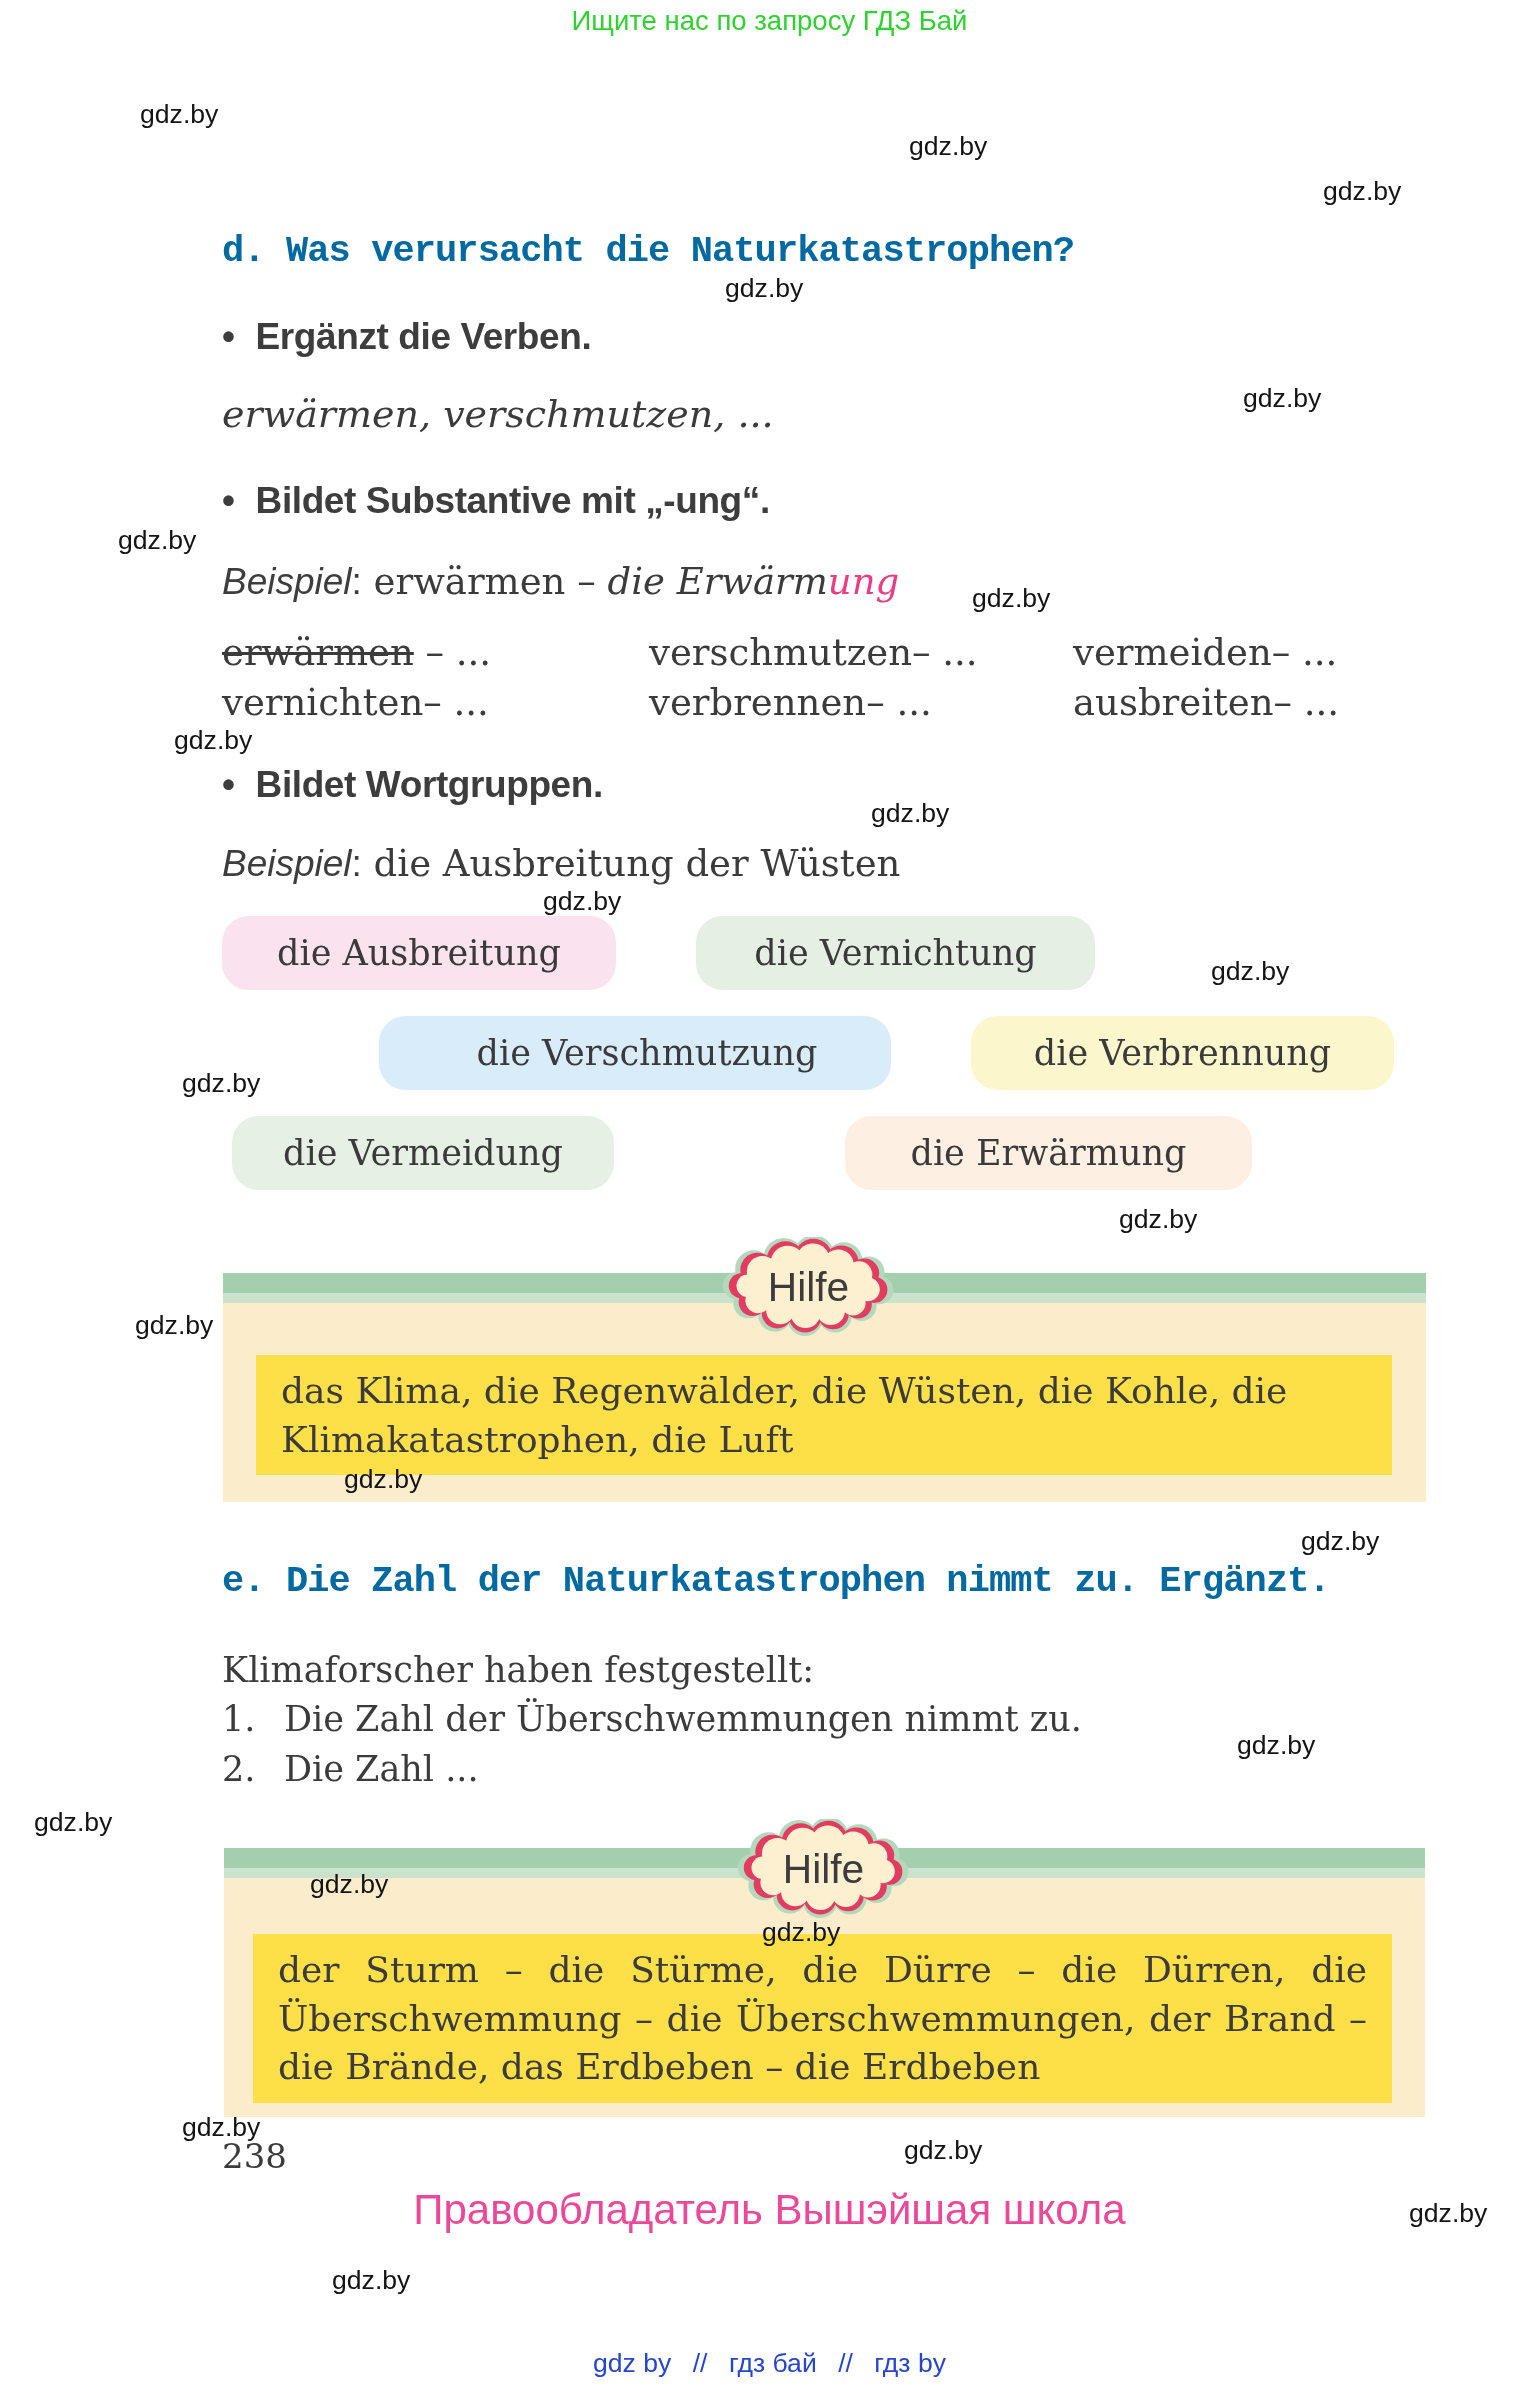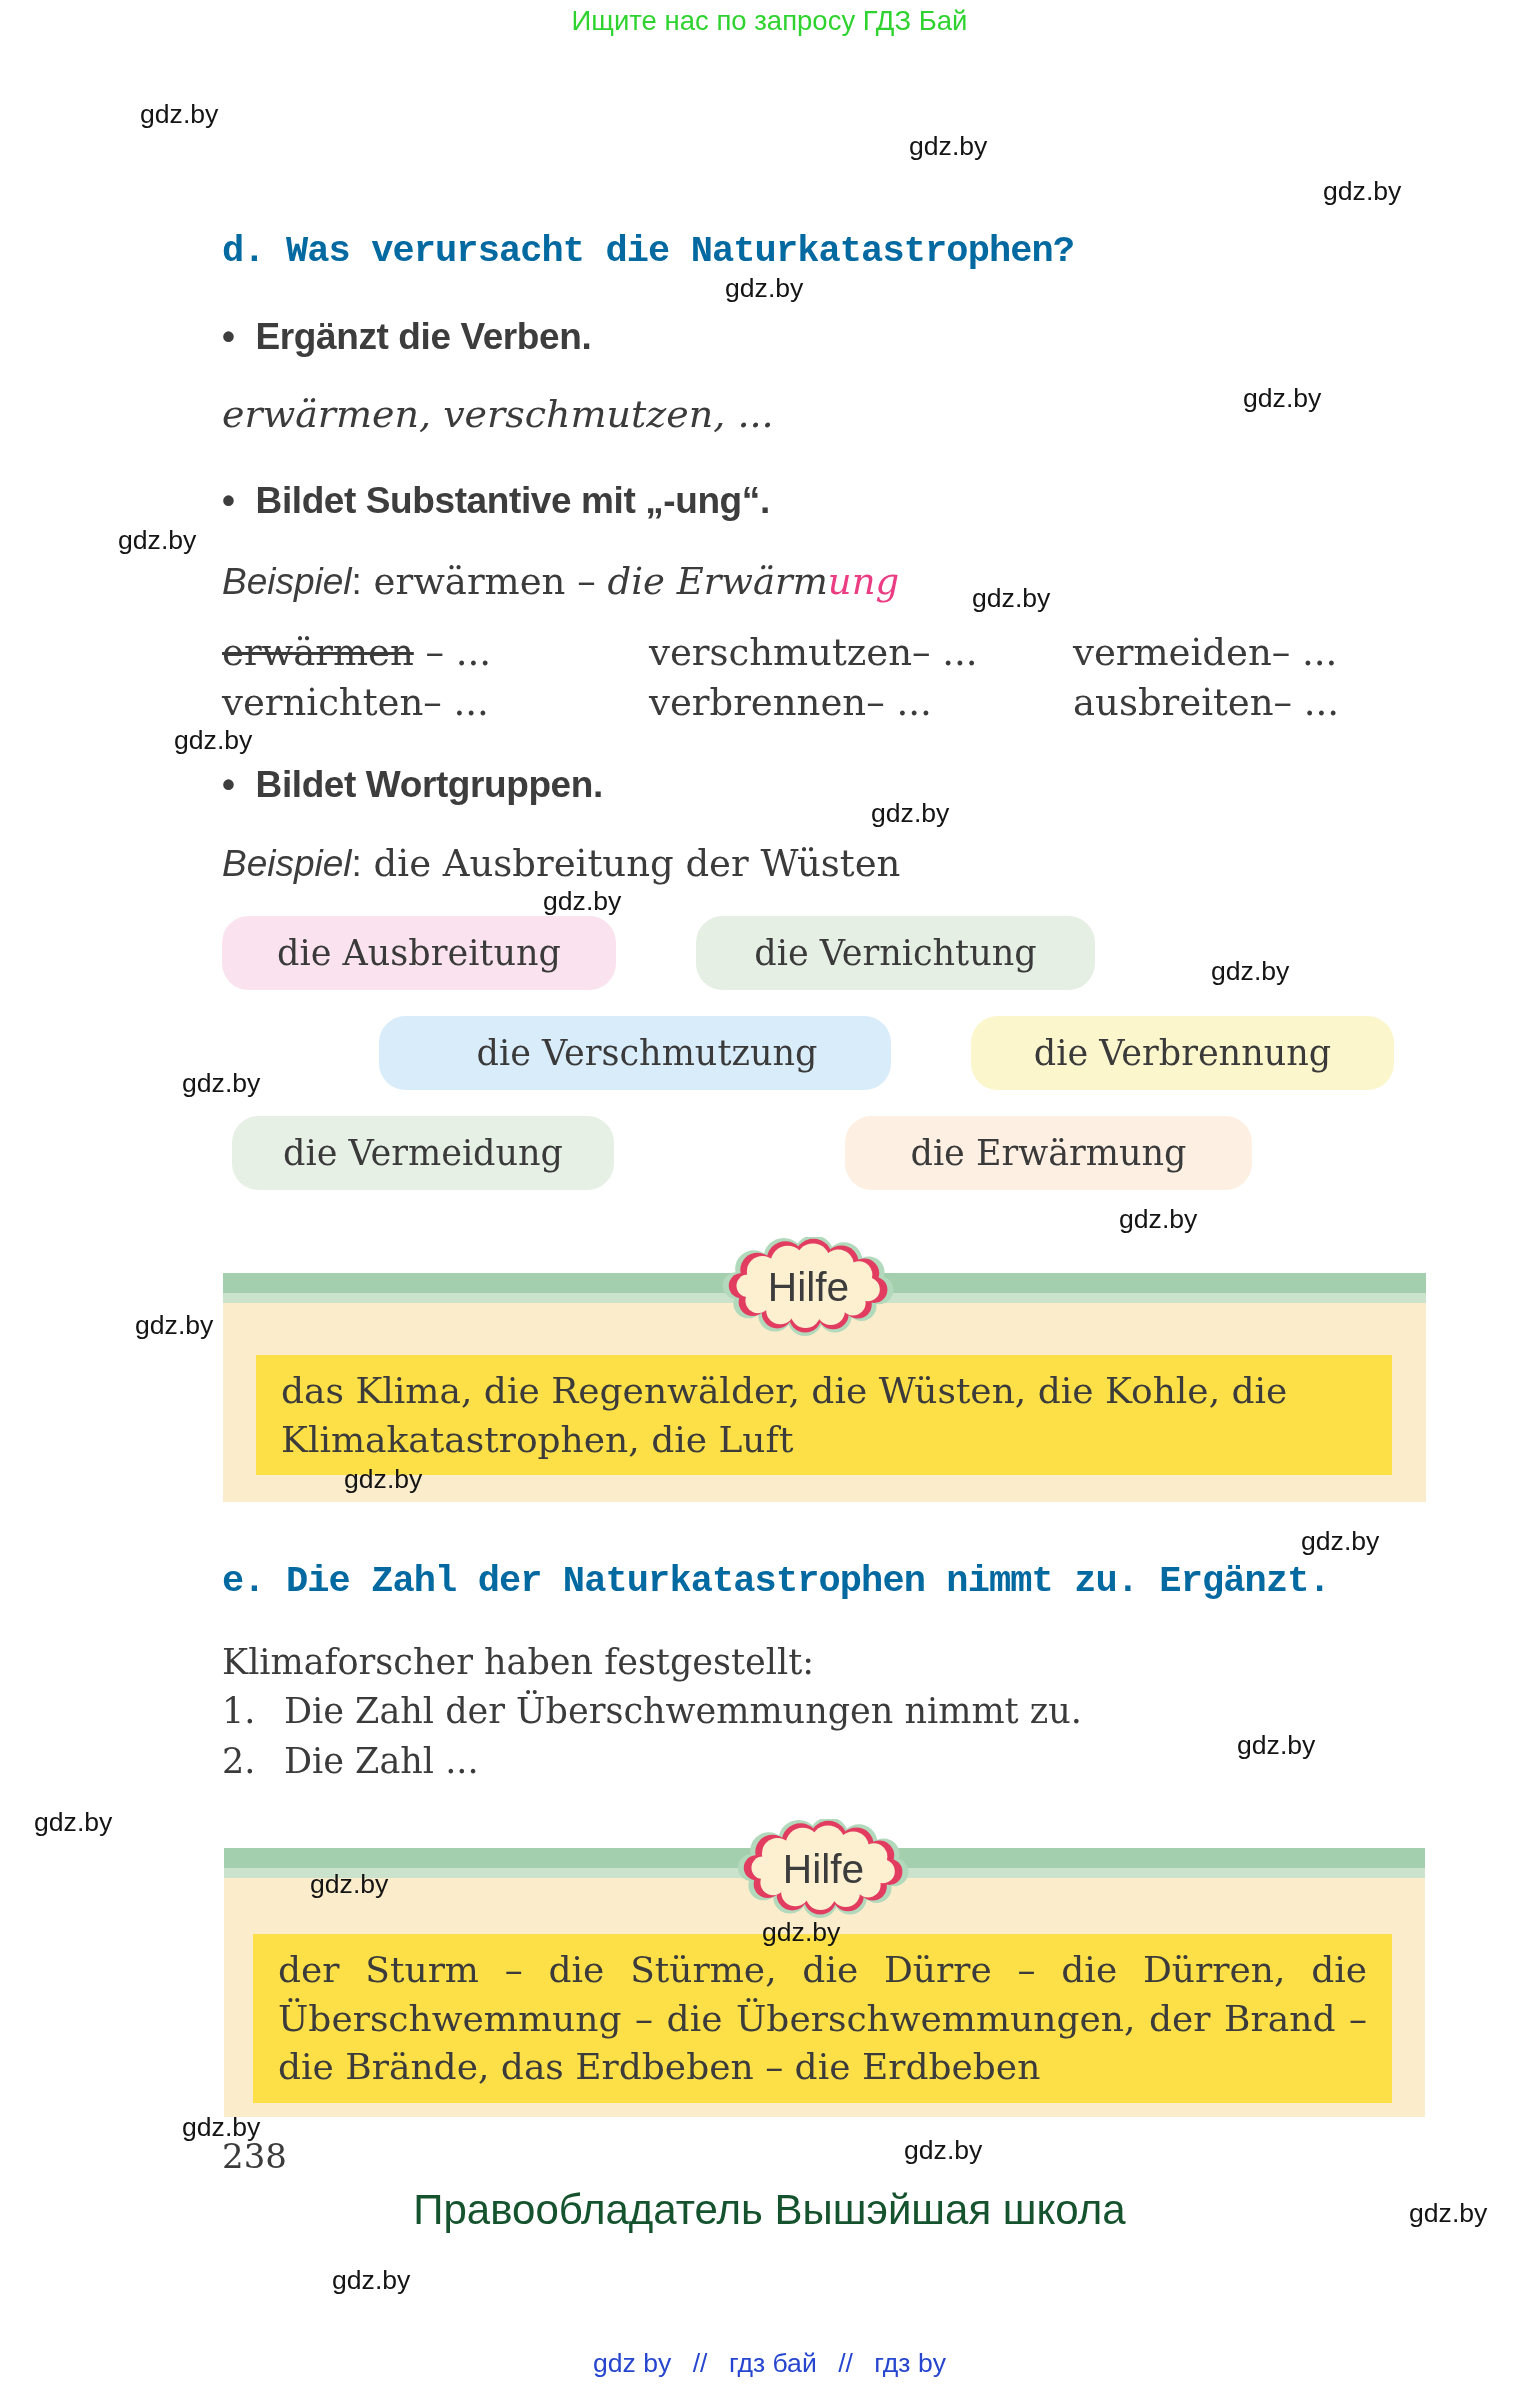--- a/index.html
+++ b/index.html
@@ -35,21 +35,21 @@
   .hilfe-box { position:absolute; }
   .hilfe-panel { position:absolute; left:0; top:0; width:100%; height:100%; }
   .stripe-dark  { position:absolute; left:0; top:0;  width:100%; height:19.5px; }
   .stripe-light { position:absolute; left:0; top:19.5px; width:100%; height:10.6px; }
   .cloud { position:absolute; width:199px; height:99px; z-index:5; }
   .cloud-text { font-family:"Liberation Sans",sans-serif; font-size:46px; fill:#3c3c3c; }
   .hilfe-inner { position:absolute; background:#fde047; font-size:36px; line-height:1.34;
                  padding:12.4px 25px; box-sizing:border-box; z-index:4; }
   .justify { text-align:justify; }
 
-  .body-line { position:absolute; font-size:35px; white-space:nowrap; }
+  .body-line { position:absolute; font-size:35px; white-space:nowrap;margin-top:8px; }
   .enum-num { display:inline-block; width:62px; }
 
   .page-number { position:absolute; font-size:34px; }
   .publisher { position:absolute; left:0; width:100%; text-align:center;
                font-family:"Liberation Sans",sans-serif; font-size:42px; }
   .footer-links { position:absolute; left:0; width:100%; text-align:center;
                   font-family:"Liberation Sans",sans-serif; font-size:26.6px; }
   .fsep { margin:0 14px; }
 </style>
 </head>
@@ -180,21 +180,21 @@
         <use href="#cloud-shape" transform="translate(112,56) scale(0.93) translate(-112,-56)" style="fill: rgb(226, 60, 96);"></use>
         <use href="#cloud-shape" transform="translate(112,56) scale(0.84) translate(-112,-56)" style="fill: rgb(252, 240, 209);"></use>
         <text class="cloud-text" x="112" y="72" text-anchor="middle">Hilfe</text>
       </svg>
     </div>
     <div class="hilfe-inner justify" style="left:29px;top:86px;width:1139px;height:169px">der Sturm – die Stürme, die Dürre – die Dürren, die Überschwemmung – die Überschwemmungen, der Brand – die Brände, das Erdbeben – die Erdbeben</div>
   </div>
 
   <div class="page-number" style="left:222px;top:2136px">238</div>
 
-  <div class="publisher" style="top: 2186px; color: #14532d;">Правообладатель Вышэйшая школа</div>
+  <div class="publisher" style="top: 2186px; color: #ec4899;">Правообладатель Вышэйшая школа</div>
 
   <div class="footer-links" style="top: 2348px; color: rgb(39, 70, 207);">
     <span>gdz by</span>
     <span class="fsep">//</span>
     <span>гдз бай</span>
     <span class="fsep">//</span>
     <span>гдз by</span>
   </div>
 
 </div>

